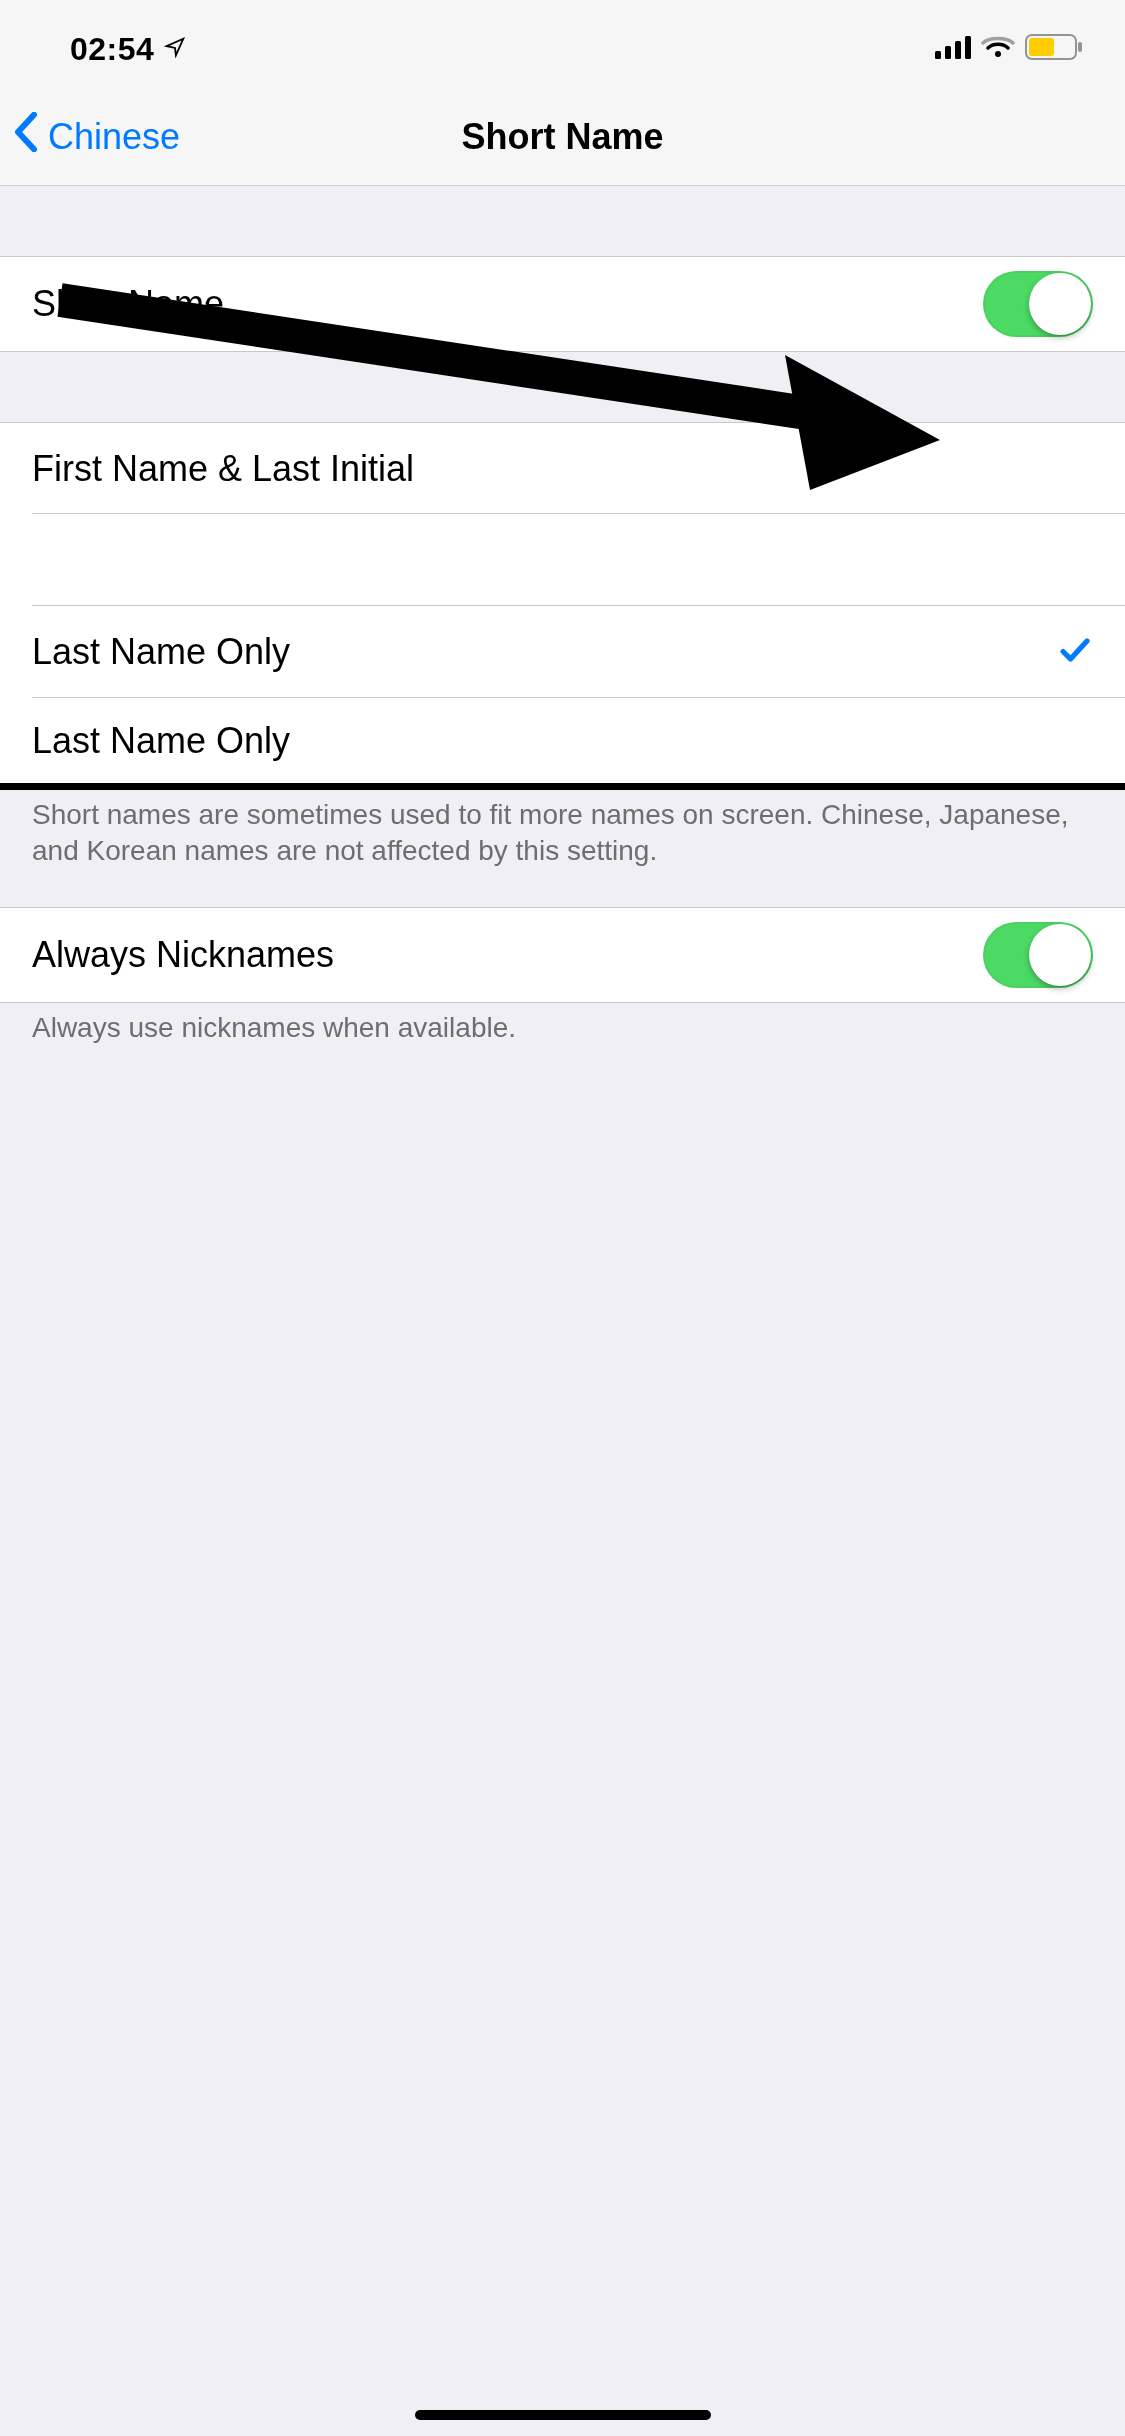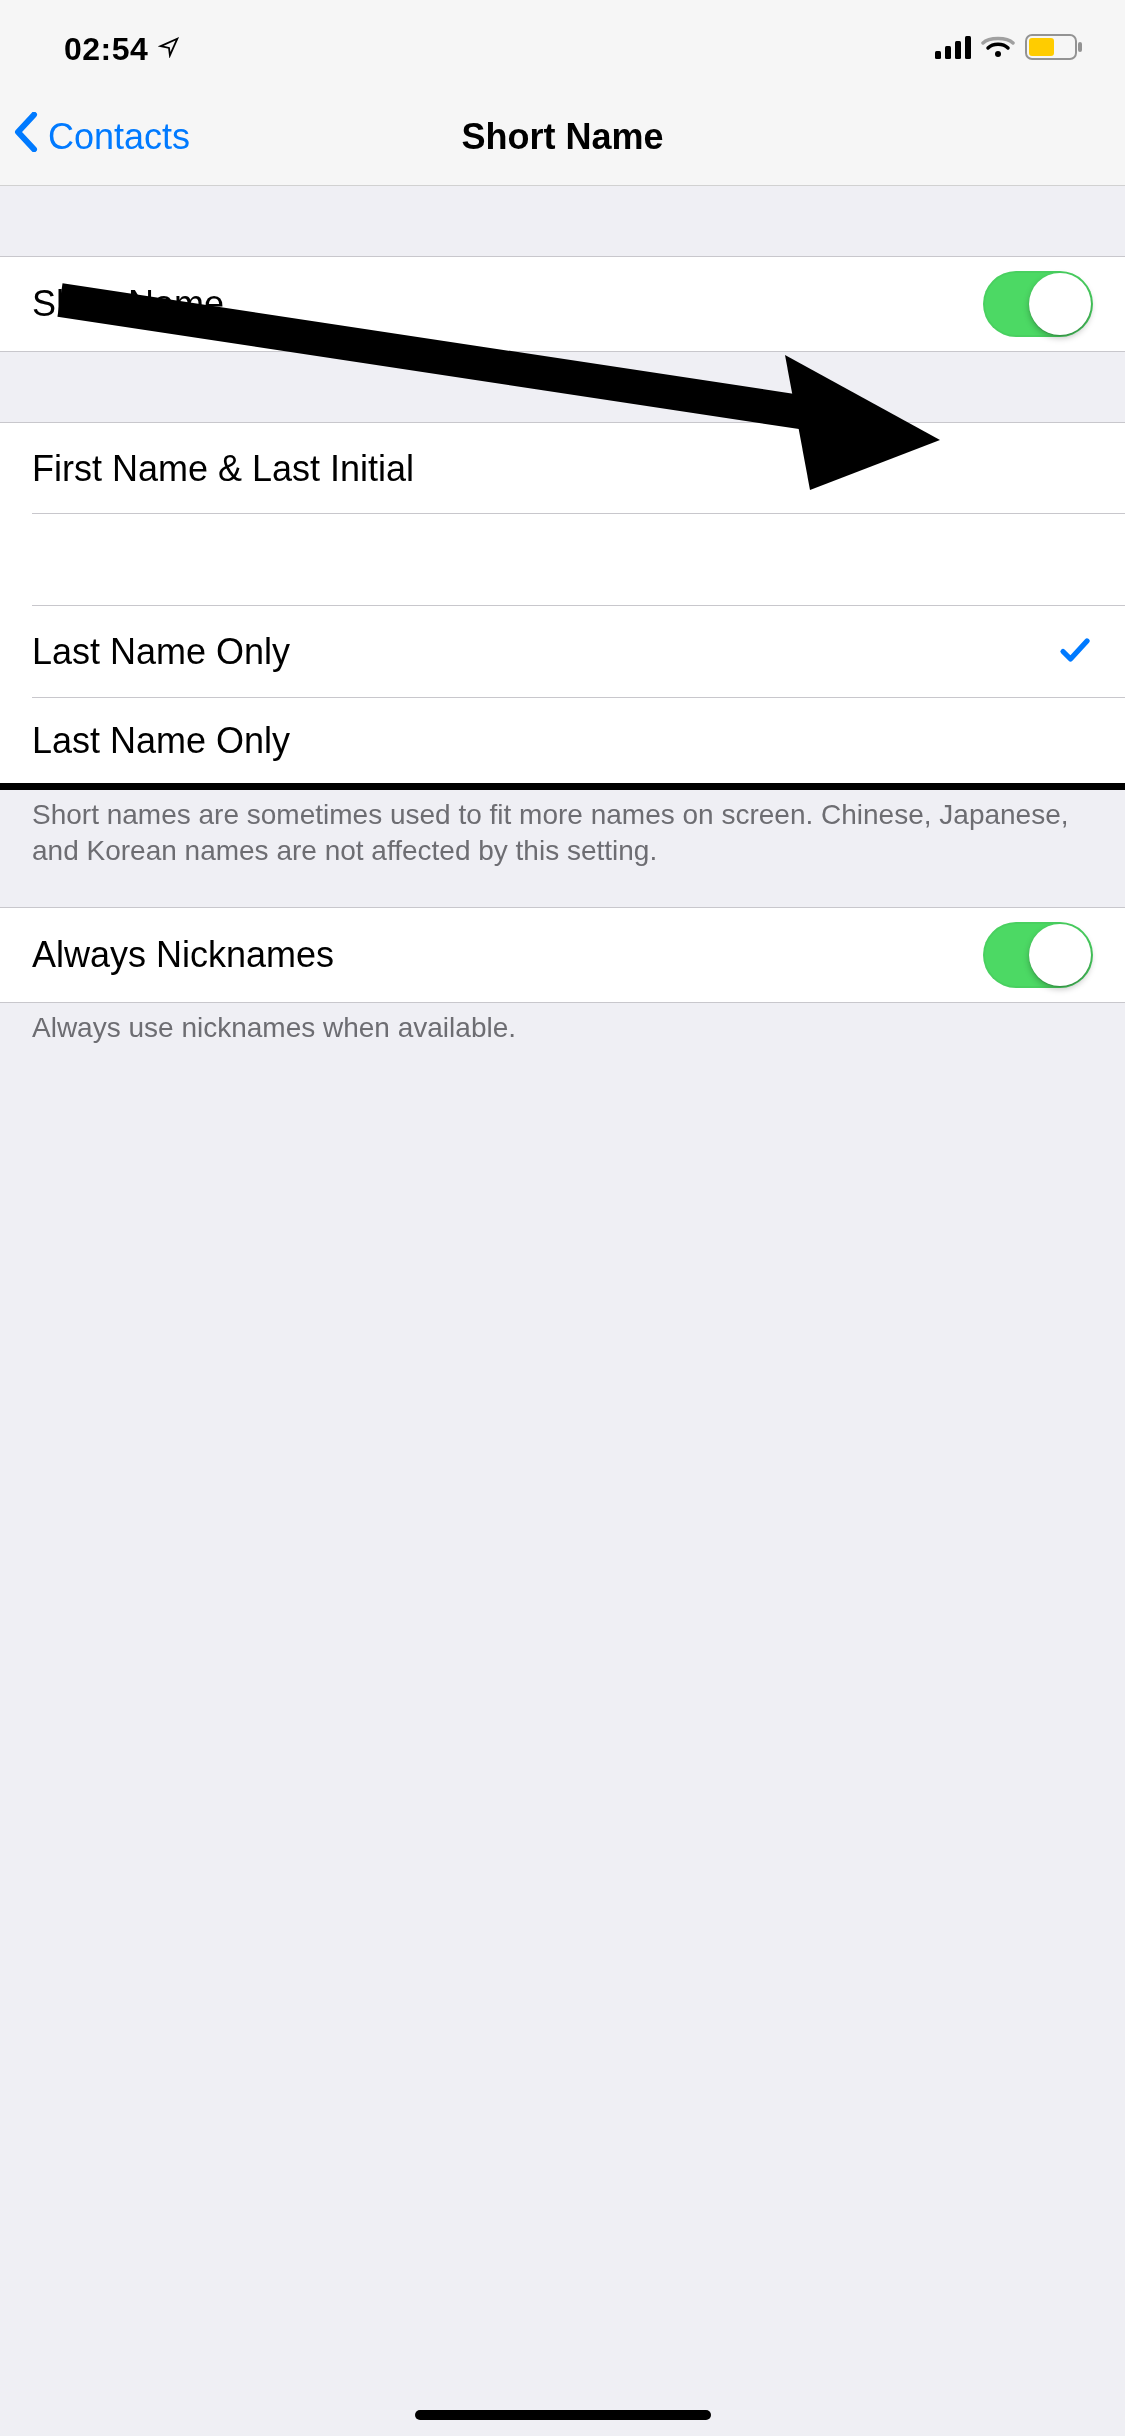--- a/index.html
+++ b/index.html
@@ -23,21 +23,21 @@
       justify-content: space-between;
       padding: 10px 42px 0 42px;
       background: #f6f6f6;
       position: relative;
     }
     .status-left {
       display: flex;
       align-items: center;
       gap: 10px;
       position: relative;
-      left: 22px;
+      left: 28px;
     }
     .status-time {
       font-size: 32px;
       font-weight: 600;
       letter-spacing: 0.5px;
     }
     .status-right {
       display: flex;
       align-items: center;
       gap: 10px;
@@ -194,21 +194,21 @@
   </div>
 </div>
 
 <div class="nav-bar">
   <div class="back-button">
     <span>
       <svg width="28" height="40" viewBox="0 0 18 30">
         <polyline points="15,2 3,15 15,28" fill="none" stroke="#007aff" stroke-width="4.5" stroke-linecap="round" stroke-linejoin="round"></polyline>
       </svg>
     </span>
-    <span>Contacts</span>
+    <span>Chinese</span>
   </div>
   <div class="page-title">Short Name</div>
 </div>
 
 <div class="group-sep"></div>
 
 <div class="cell first last">
   <span class="cell-label">Short Name</span>
   <div class="switch">
     <div class="switch-knob"></div>

